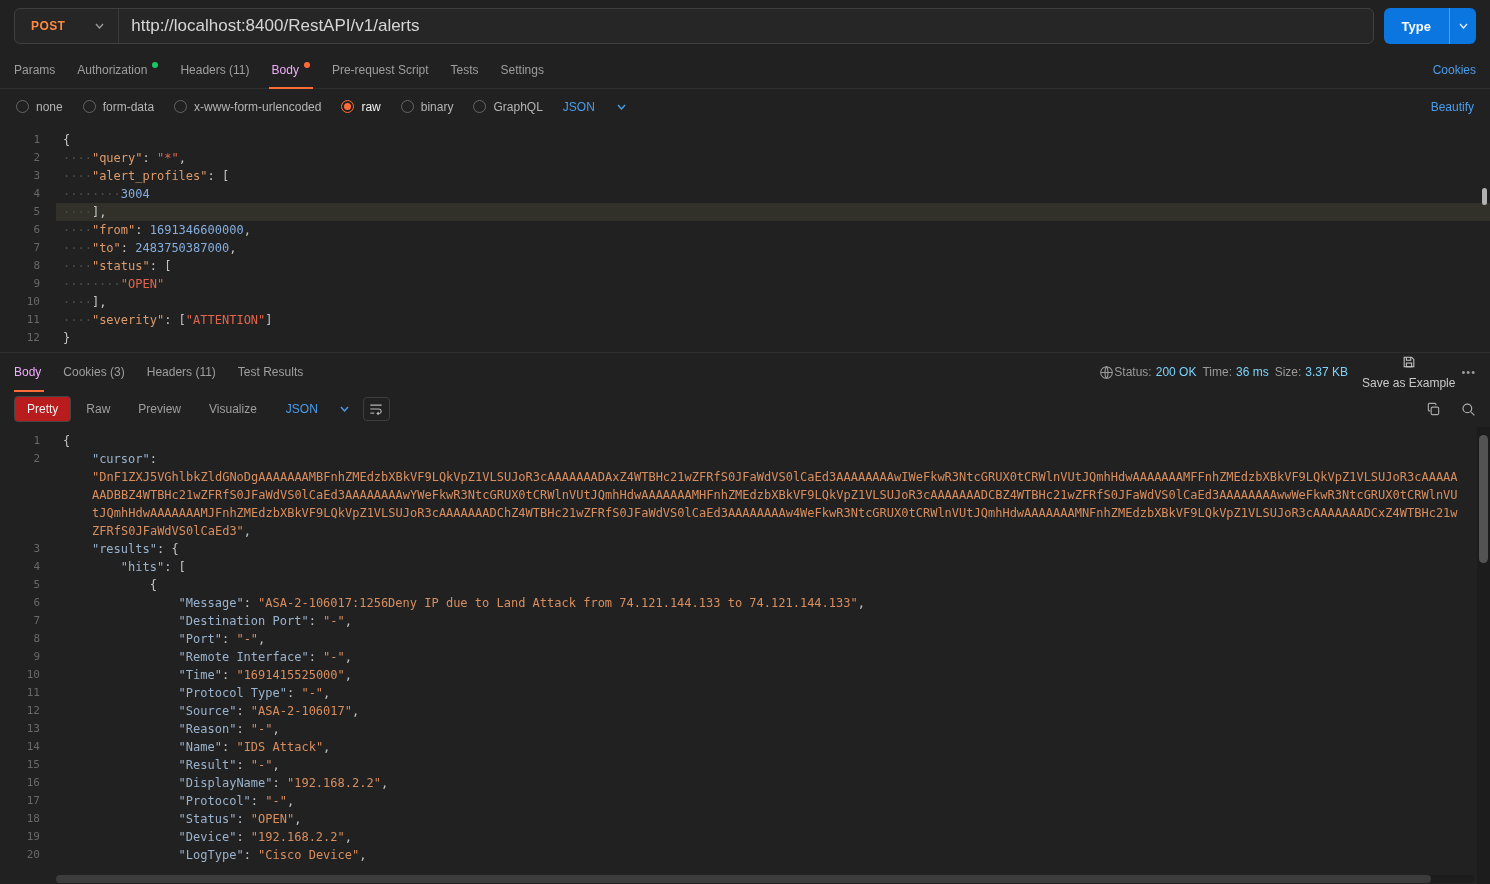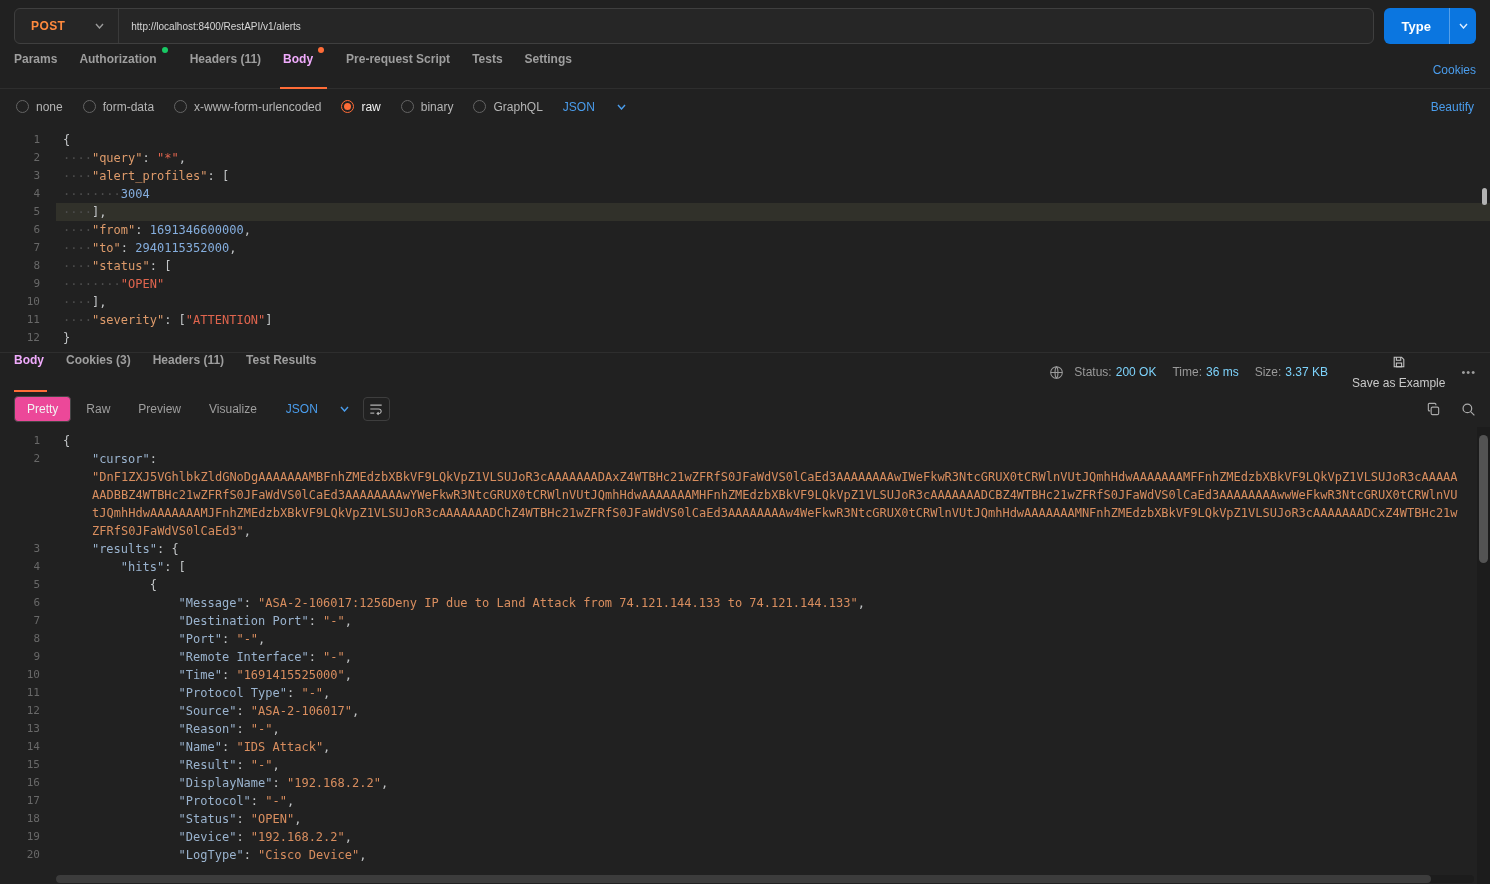--- a/index.html
+++ b/index.html
@@ -11,32 +11,32 @@
   }
   .app { width:1490px; height:884px; display:flex; flex-direction:column; }
 
   
   .top-bar { height:52px; flex:none; display:flex; align-items:center; gap:10px; padding:8px 14px; }
   .url-container { flex:1; display:flex; align-items:center; height:36px; background:#262626;
     border:1px solid #3f3f3f; border-radius:6px; overflow:hidden; }
   .method-select { display:flex; align-items:center; height:100%; padding:0 14px 0 16px; gap:30px; cursor:pointer; }
   .method-label { color:#ff8a3e; font-weight:700; font-size:12px; letter-spacing:.4px; }
   .url-field { flex:1; height:100%; display:flex; align-items:center; padding:0 12px;
-    border-left:1px solid #3a3a3a; color:#d6d6d6; font-size:10px; }
+    border-left:1px solid #3a3a3a; color:#d6d6d6; font-size:17px; }
   .send-btn { height:36px; display:flex; align-items:stretch; border-radius:6px; overflow:hidden;
     background:#0b76e0; color:#fff; cursor:pointer; }
   .send-main { display:flex; align-items:center; padding:0 18px; font-size:13px; font-weight:600; }
   .send-split { width:27px; display:flex; align-items:center; justify-content:center;
     border-left:1px solid rgba(255,255,255,.3); }
 
   
   .req-tabs, .resp-header { display:flex; align-items:center; padding:0 14px; }
   .req-tabs { height:37px; flex:none; border-bottom:1px solid #2e2e2e; }
-  .tab { position:relative; height:100%; display:flex; align-items:flex-start; padding:0 11px;
-    color:#9e9e9e; cursor:pointer; white-space:nowrap;font-weight:bold; }
+  .tab { position:relative; height:100%; display:flex; align-items:center; padding:0 11px;
+    color:#9e9e9e; cursor:pointer; white-space:nowrap; }
   .tab:first-child { padding-left:0; }
   .tab.active { color:#f0abfc; }
   .tab.active::after { content:''; position:absolute; left:8px; right:8px; bottom:-1px; height:2px; background:#ff6c37; }
   .tab:first-child.active::after { left:0; }
   .dot { width:6px; height:6px; border-radius:50%; margin-left:5px; transform:translateY(-5px); }
   .dot.green { background:#18c964; }
   .dot.orange { background:#ff6c37; }
   .spacer { flex:1; }
   .link { color:#4a9ded; cursor:pointer; }
 
@@ -67,30 +67,30 @@
   .tok-s2 { color:#d98e5f; }       
 
   .v-thumb-req { position:absolute; right:3px; top:64px; width:5px; height:17px; background:#b2b2b2; border-radius:3px; }
   .v-track-resp { position:absolute; right:0; top:0; bottom:0; width:13px; background:#1c1c1c; }
   .v-thumb-resp { position:absolute; right:2px; top:8px; width:9px; height:128px; background:#535353; border-radius:5px; }
   .h-scrollbar { position:absolute; left:56px; right:16px; bottom:1px; height:8px; background:#1c1c1c; border-radius:4px; }
   .h-thumb { width:97%; height:100%; background:#3c3c3c; border-radius:4px; }
 
   
   .resp-header { height:38px; flex:none; }
-  .resp-meta { margin-left:auto; display:flex; align-items:center; gap:10px; color:#9a9a9a; }
+  .resp-meta { margin-left:auto; display:flex; align-items:center; gap:0; color:#9a9a9a; }
   .metric { display:flex; align-items:center; gap:4px; margin-right:6px; white-space:nowrap; }
   .mval { color:#7dd3fc; }
   .save-example { display:flex; align-items:center; gap:7px; color:#c9c9c9; cursor:pointer; margin-left:8px; white-space:nowrap;flex-direction:column; }
   .more-dots { color:#9e9e9e; letter-spacing:1px; font-size:11px; cursor:pointer; margin-left:6px; }
 
   
   .resp-toolbar { height:36px; flex:none; display:flex; align-items:center; padding:0 14px; gap:2px; }
   .seg { padding:5px 12px; border-radius:4px; color:#9e9e9e; cursor:pointer; border:1px solid transparent; }
-  .seg.active { color:#f2f2f2; background:#ec4899; border-color:#454545; }
+  .seg.active { color:#f2f2f2; background:#b91c1c; border-color:#454545; }
   .resp-toolbar .lang-select { margin-left:14px; }
   .wrap-btn { margin-left:12px; width:27px; height:24px; border:1px solid #3e3e3e; border-radius:4px;
     display:flex; align-items:center; justify-content:center; color:#b5b5b5; cursor:pointer; }
   .right-icons { margin-left:auto; display:flex; align-items:center; gap:20px; color:#ababab; }
   .right-icons svg { cursor:pointer; }
 
   svg { display:block; }
 </style>
 </head>
 <body>
@@ -211,21 +211,21 @@
         <div class="code-line hl">
           <span class="gutter">5</span>
           <span class="code-content"><span class="tok-w">····</span><span class="tok-p">],</span></span>
         </div>
         <div class="code-line">
           <span class="gutter">6</span>
           <span class="code-content"><span class="tok-w">····</span><span class="tok-k">"from"</span><span class="tok-p">: </span><span class="tok-n">1691346600000</span><span class="tok-p">,</span></span>
         </div>
         <div class="code-line">
           <span class="gutter">7</span>
-          <span class="code-content"><span class="tok-w">····</span><span class="tok-k">"to"</span><span class="tok-p">: </span><span class="tok-n">2940115352000</span><span class="tok-p">,</span></span>
+          <span class="code-content"><span class="tok-w">····</span><span class="tok-k">"to"</span><span class="tok-p">: </span><span class="tok-n">2483750387000</span><span class="tok-p">,</span></span>
         </div>
         <div class="code-line">
           <span class="gutter">8</span>
           <span class="code-content"><span class="tok-w">····</span><span class="tok-k">"status"</span><span class="tok-p">: [</span></span>
         </div>
         <div class="code-line">
           <span class="gutter">9</span>
           <span class="code-content"><span class="tok-w">········</span><span class="tok-s">"OPEN"</span></span>
         </div>
         <div class="code-line">

